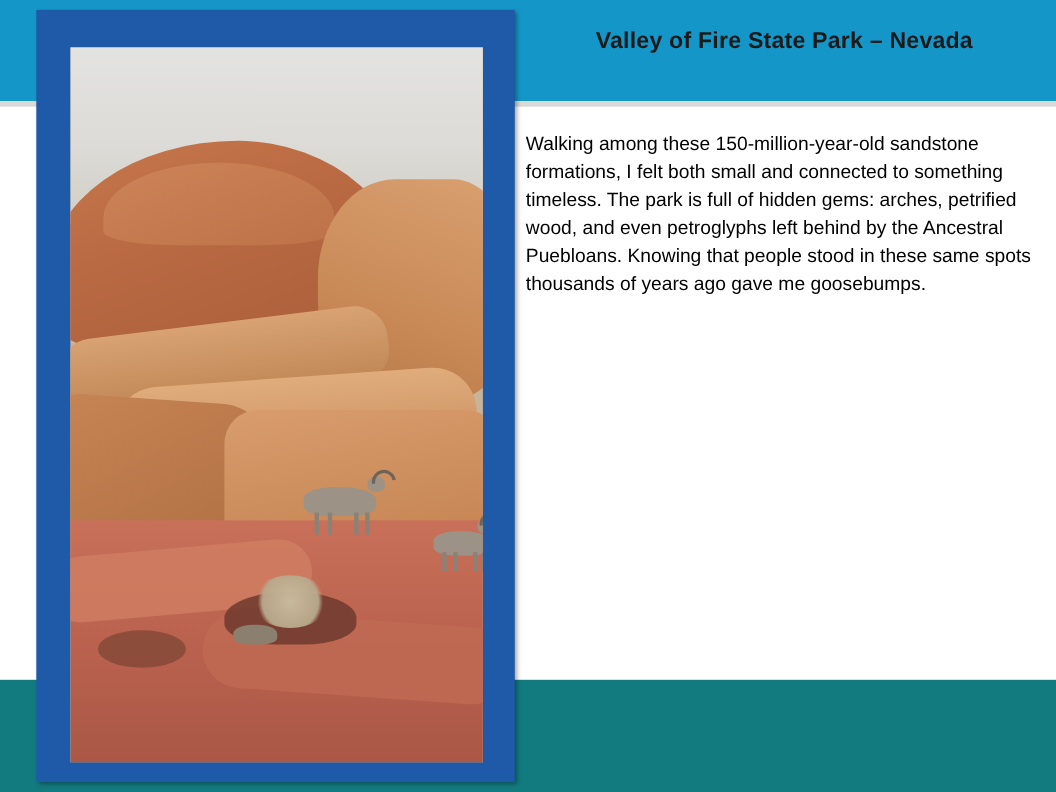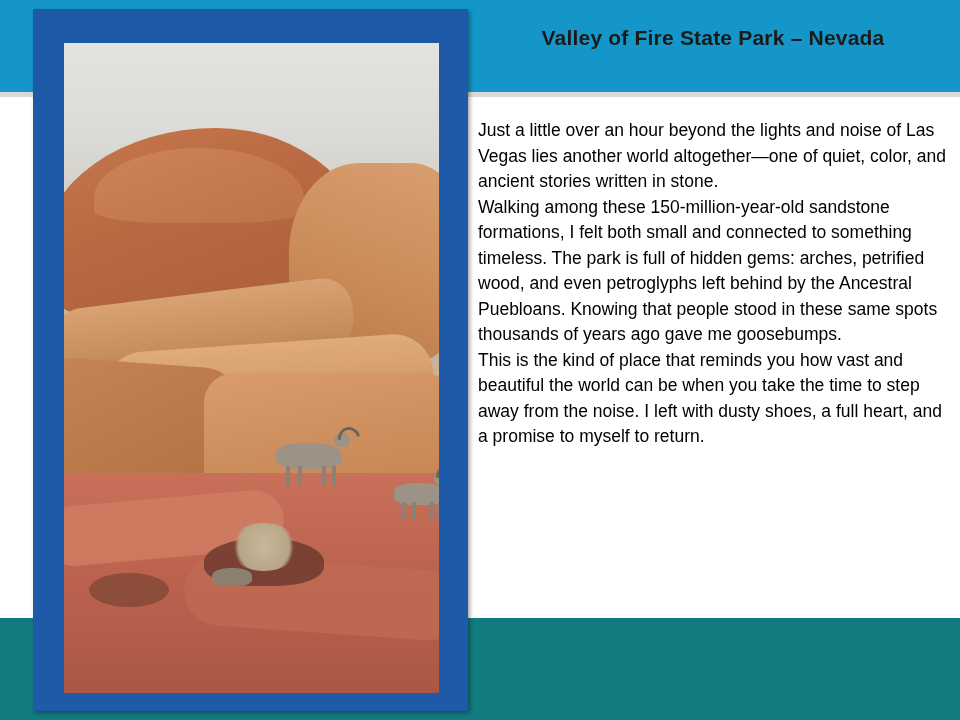--- a/index.html
+++ b/index.html
@@ -278,18 +278,16 @@
         <div class="leg" style="left:44px;"></div>
         <div class="sheep-head" style="left:40px; top:-12px;"></div>
         <div class="horn" style="left:42px; top:-18px;"></div>
       </div>
 
       <div class="sheep-3"></div>
     </div>
   </div>
 
   <div id="body-text">
-    <p>Just a little over an hour beyond the lights and noise of Las Vegas lies another world altogether—one of quiet, color, and ancient stories written in stone.</p>
     <p>Walking among these 150-million-year-old sandstone formations, I felt both small and connected to something timeless. The park is full of hidden gems: arches, petrified wood, and even petroglyphs left behind by the Ancestral Puebloans. Knowing that people stood in these same spots thousands of years ago gave me goosebumps.</p>
-    <p>This is the kind of place that reminds you how vast and beautiful the world can be when you take the time to step away from the noise. I left with dusty shoes, a full heart, and a promise to myself to return.</p>
   </div>
 
 </div>
 
 </body></html>

